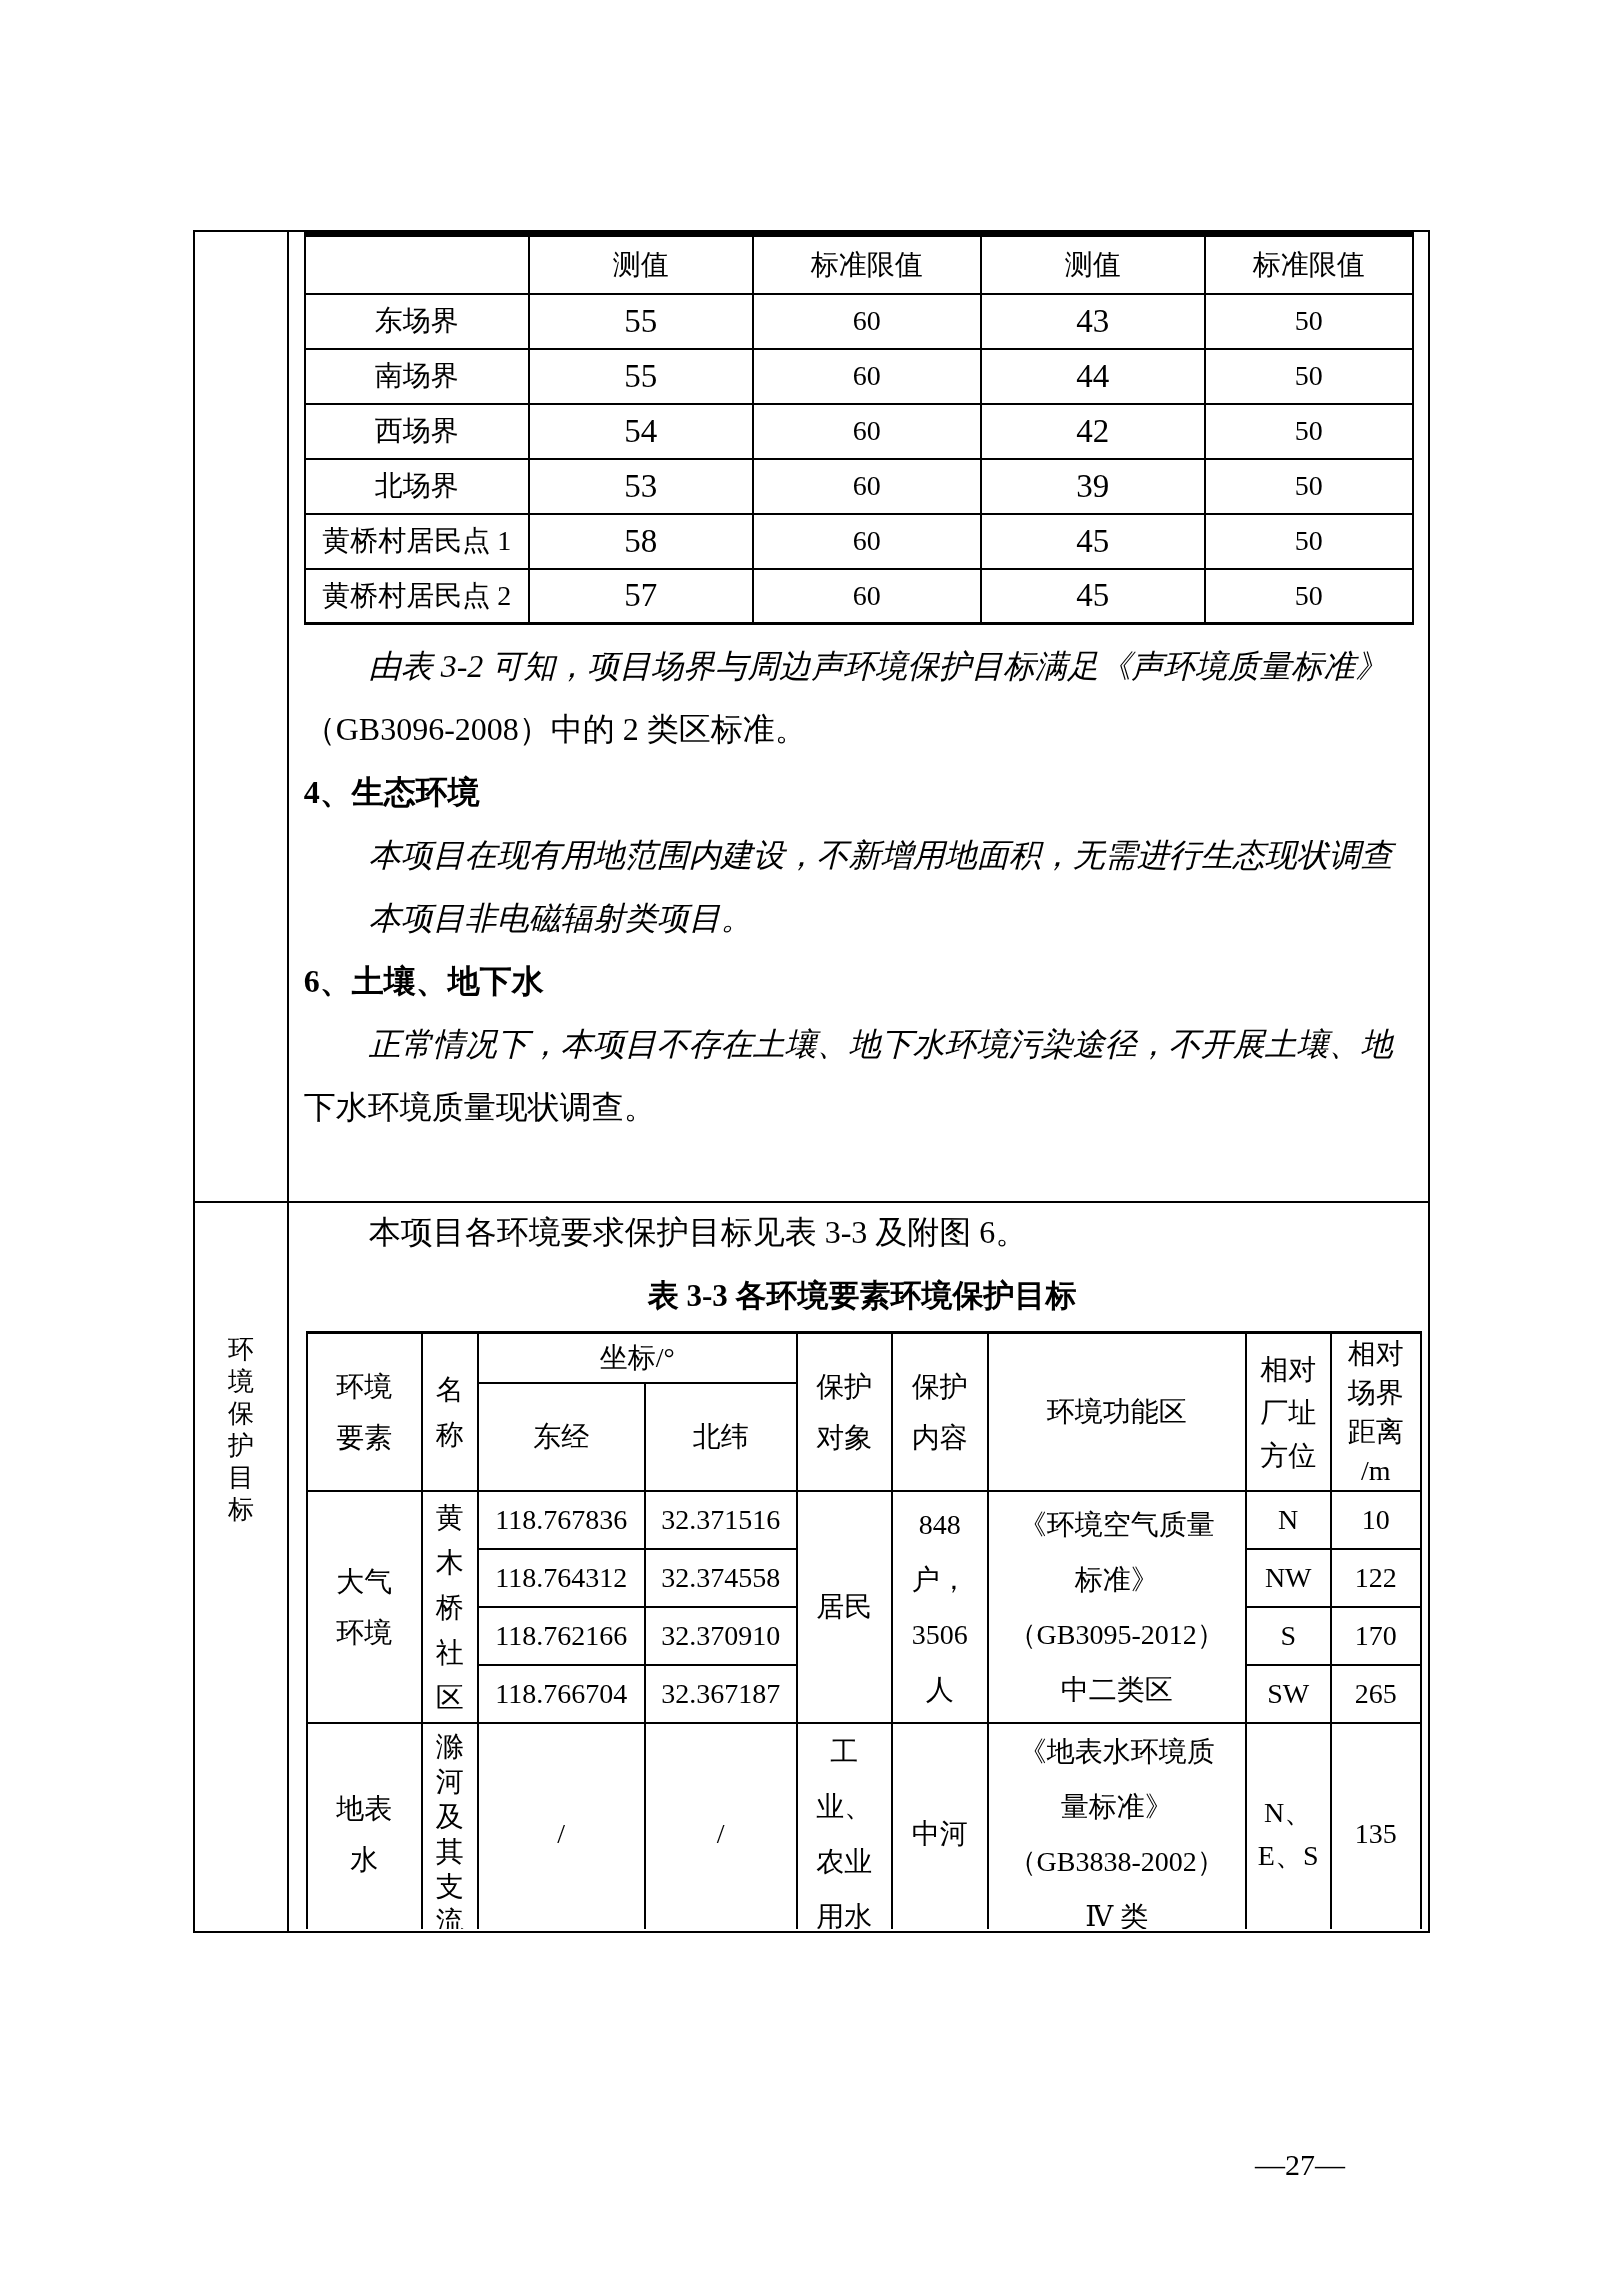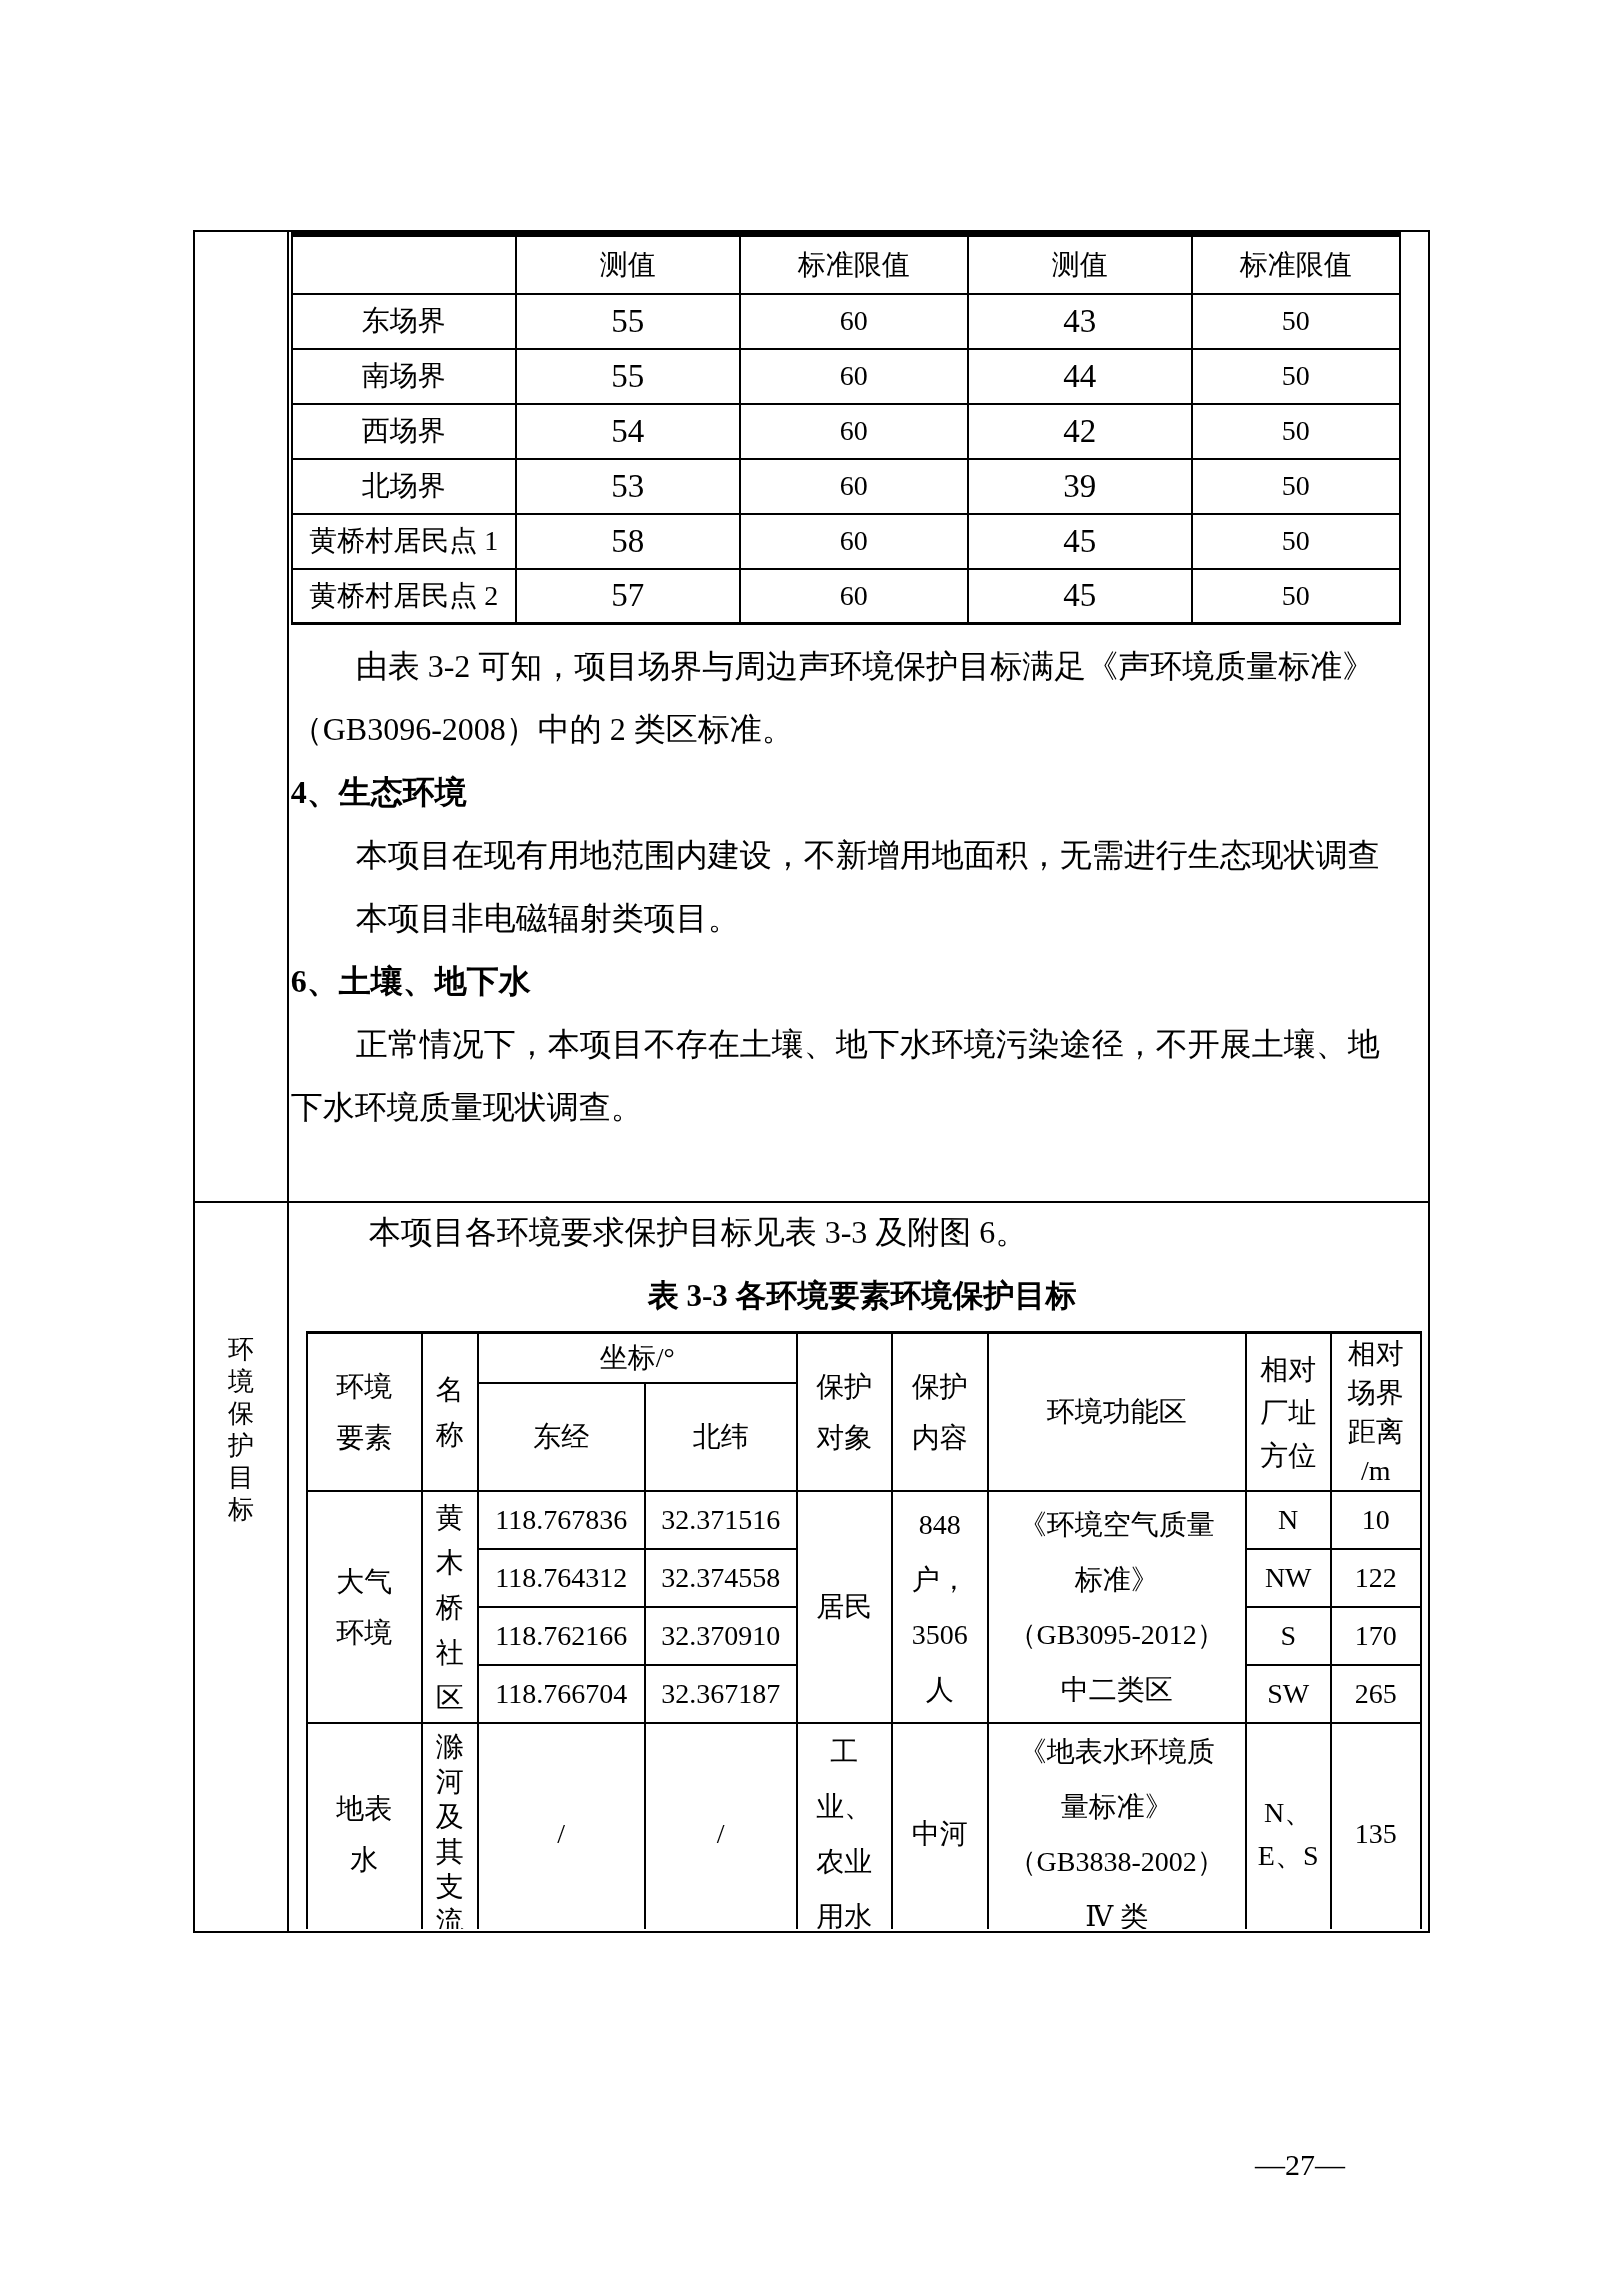--- a/index.html
+++ b/index.html
@@ -2,42 +2,42 @@
 <html><head>
 <meta charset="utf-8">
 <style>
   html,body{margin:0;padding:0;background:#e8e8e8;}
   .page{position:relative;width:1621px;height:2293px;background:#ffffff;
         font-family:"Liberation Serif","DejaVu Serif",serif;color:#000;overflow:hidden;}
   .outer{position:absolute;left:193px;top:230px;width:1237px;height:1703px;
          border:2.9px solid #000;box-sizing:border-box;}
   .vdiv{position:absolute;left:92px;top:0;bottom:0;width:2px;background:#000;}
   .hdiv{position:absolute;left:0;right:0;top:969px;height:2px;background:#000;}
-  .top-c{position:absolute;left:81px;top:0;width:1137px;height:969px;overflow:hidden;}
+  .top-c{position:absolute;left:94px;top:0;width:1137px;height:969px;overflow:hidden;}
   .bot-c{position:absolute;left:94px;top:971px;width:1137px;height:726px;overflow:hidden;}
   .label-c{position:absolute;left:0;top:971px;width:92px;height:726px;}
   .vlabel{margin:131px auto 0;width:32px;font-size:26px;line-height:32px;
           word-break:break-all;text-align:center;letter-spacing:0;}
 
   
   table.noise{border-collapse:collapse;table-layout:fixed;width:1110px;margin-left:14.7px;
               border:2px solid #000;border-top:5.9px solid #000;border-bottom:3.9px solid #000;}
   .noise td,.noise th{border:2px solid #000;text-align:center;vertical-align:middle;
                       font-weight:normal;padding:0;overflow:hidden;}
   .noise tr{height:55px;}
   .noise tr.hrow{height:59px;}
   .noise tr.hrow th{border-bottom:2.9px solid #000;font-size:28px;}
   .noise .lbl{font-size:28px;}
   .noise .meas{font-size:33px;}
   .noise .lim{font-size:28px;}
 
   
   .paras{margin:9.8px 5.9px 0 14.7px;}
   .ln{font-size:32px;line-height:63px;white-space:nowrap;}
-  .ind{padding-left:65px;}
+  .ind{padding-left:65px;font-style:italic;}
   .hd{font-weight:bold;}
 
   
   .intro{margin-left:14.7px;padding-left:65px;padding-top:3.9px;font-size:32px;line-height:51px;white-space:nowrap;}
   .t33-title{width:1113px;margin:17.6px 0 0 16.7px;text-align:center;font-size:31px;font-weight:bold;}
   table.t33{border-collapse:collapse;table-layout:fixed;width:1113px;margin:13.7px 0 0 16.7px;
             border:2px solid #000;border-top:3.9px solid #000;border-bottom:3.9px solid #000;}
   .t33 td{border:2px solid #000;text-align:center;vertical-align:middle;
           font-size:28px;padding:0;overflow:hidden;}
   .t33 tr.hr1{height:48px;}

